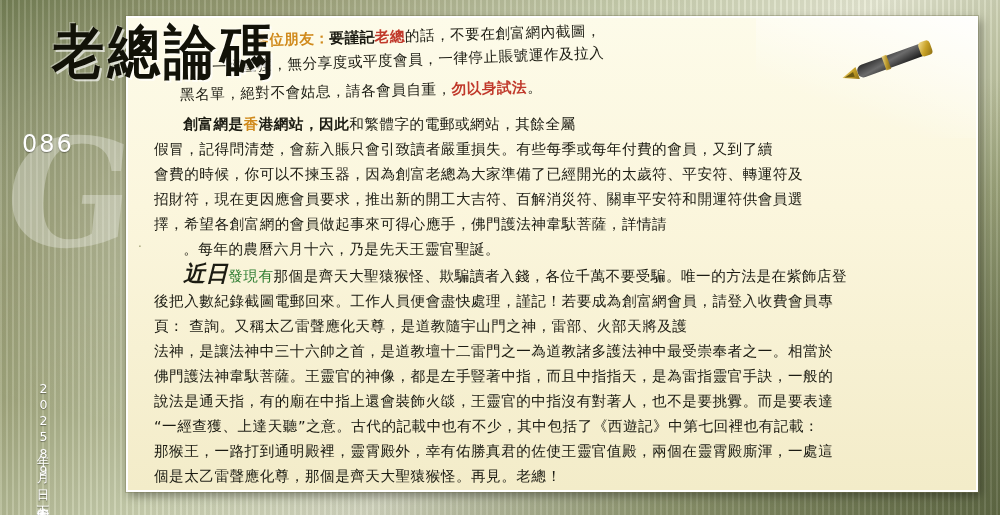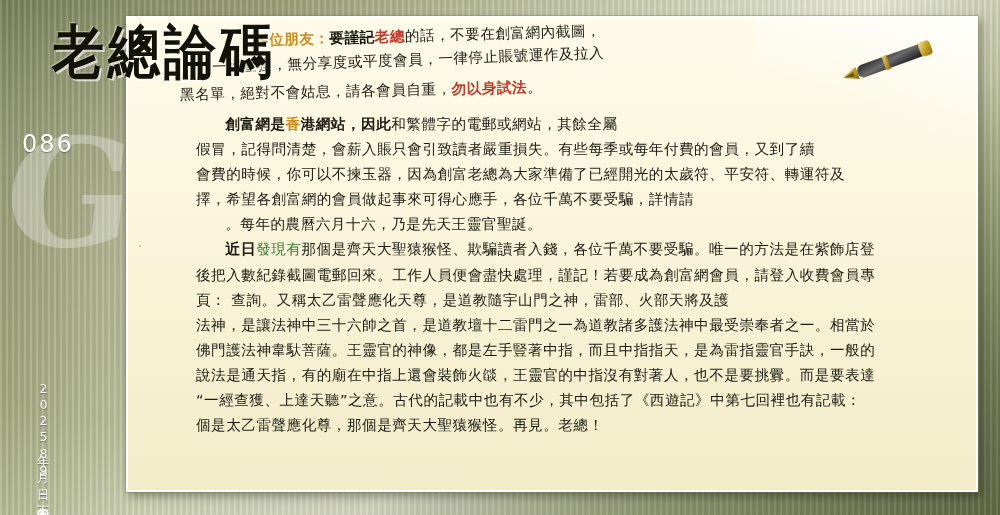--- a/index.html
+++ b/index.html
@@ -167,22 +167,23 @@
     font-weight: 700;
   }
   .hl-green {
     color: #2e7d32;
     font-weight: 400;
   }
   .strikeword {
     text-decoration: line-through;
   }
   .big {
-    font-size: 15px;
-    font-weight: 700;
+    font-size: 22px;
+    font-weight: 700;
+    font-style: italic;
   }
 
   
   .lead {
     position: relative;
     margin-bottom: 2px;
   }
   .lead .l1 {
     display: block;
     transform: rotate(-1.6deg);
@@ -199,21 +200,20 @@
   .lead .l3 {
     display: block;
     transform: rotate(-1.2deg);
     transform-origin: left center;
     padding-left: 26px;
     margin-top: 1px;
   }
 
   .para {
     margin-top: 4px;
-    margin-left: 42px;
   }
 
   
   .dots {
     position: absolute;
     left: 10px;
     top: 222px;
     font-size: 12px;
     color: #9a9a70;
   }
@@ -265,29 +265,31 @@
           <span class="l2">一經查獲，無分享度或平度會員，一律停止賬號運作及拉入</span>
           <span class="l3">
             <span>黑名單，絕對不會姑息，請各會員自重，</span><span class="hl-red">勿以身試法</span><span>。</span>
           </span>
         </div>
 
         <div class="para" id="paras">
             <div><span class="ind"></span><span class="b">創富網</span><span class="b">是</span><span class="hl-orange">香</span><span class="b">港網站，因此</span><span>和繁體字的電郵或網站，其餘全屬</span></div>
             <div><span>假冒，記得問清楚，會薪入賬只會引致讀者嚴重損失。有些每季或每年付費的會員，又到了續</span></div>
             <div><span>會費的時候，你可以不揀玉器，因為創富老總為大家準備了已經開光的太歲符、平安符、轉運符及</span></div>
-            <div><span>擇，希望各創富網的會員做起事來可得心應手，各位千萬不要受騙，詳情請</span></div>
+            <div><span>招財符，現在更因應會員要求，推出新的開工大吉符、百解消災符、關車平安符和開運符供會員選</span></div>
+            <div><span>擇，希望各創富網的會員做起事來可得心應手，佛門護法神韋馱菩薩，詳情請</span></div>
             <div><span class="ind"></span><span>。每年的農曆六月十六，乃是先天王靈官聖誕。</span></div>
             <div><span class="ind"></span><span class="big">近日</span><span class="hl-green">發現有</span><span>那個是齊天大聖猿猴怪、欺騙讀者入錢，各位千萬不要受騙。唯一的方法是在紫飾店登</span></div>
             <div><span>後把入數紀錄截圖電郵回來。工作人員便會盡快處理，謹記！若要成為創富網會員，請登入收費會員專</span></div>
             <div><span>頁：</span><span>                    查詢。又稱太乙雷聲應化天尊，是道教隨宇山門之神，雷部、火部天將及護</span></div>
             <div><span>法神，是讓法神中三十六帥之首，是道教壇十二雷門之一為道教諸多護法神中最受崇奉者之一。相當於</span></div>
             <div><span>佛門護法神韋馱菩薩。王靈官的神像，都是左手豎著中指，而且中指指天，是為雷指靈官手訣，一般的</span></div>
             <div><span>說法是通天指，有的廟在中指上還會裝飾火燄，王靈官的中指沒有對著人，也不是要挑釁。而是要表達</span></div>
             <div><span>“一經查獲、上達天聽”之意。古代的記載中也有不少，其中包括了《西遊記》中第七回裡也有記載：</span></div>
+            <div><span>那猴王，一路打到通明殿裡，靈霄殿外，幸有佑勝真君的佐使王靈官值殿，兩個在靈霄殿廝渾，一處這</span></div>
             <div><span>個是太乙雷聲應化尊，那個是齊天大聖猿猴怪。再見。老總！</span></div>
           </div>
 
       </div>
       <div class="dots">·</div>
     </div>
   </div>
 
 </div>
 

